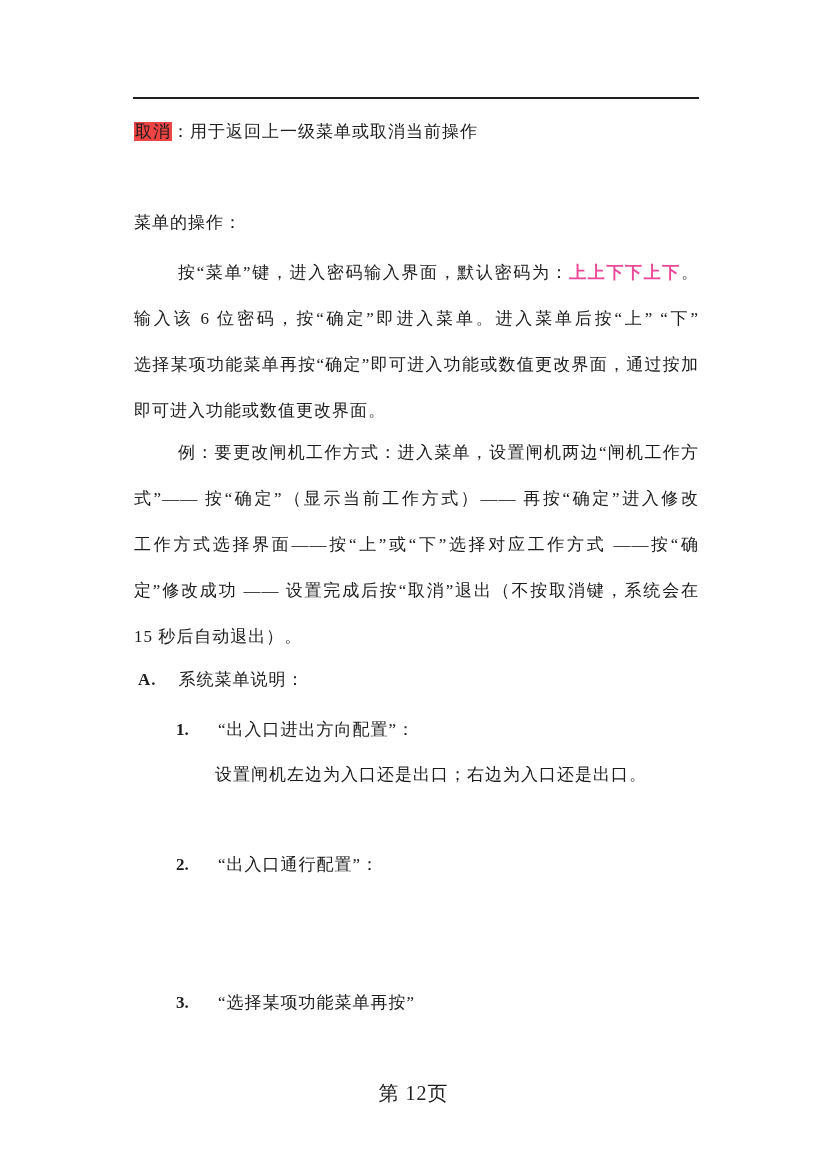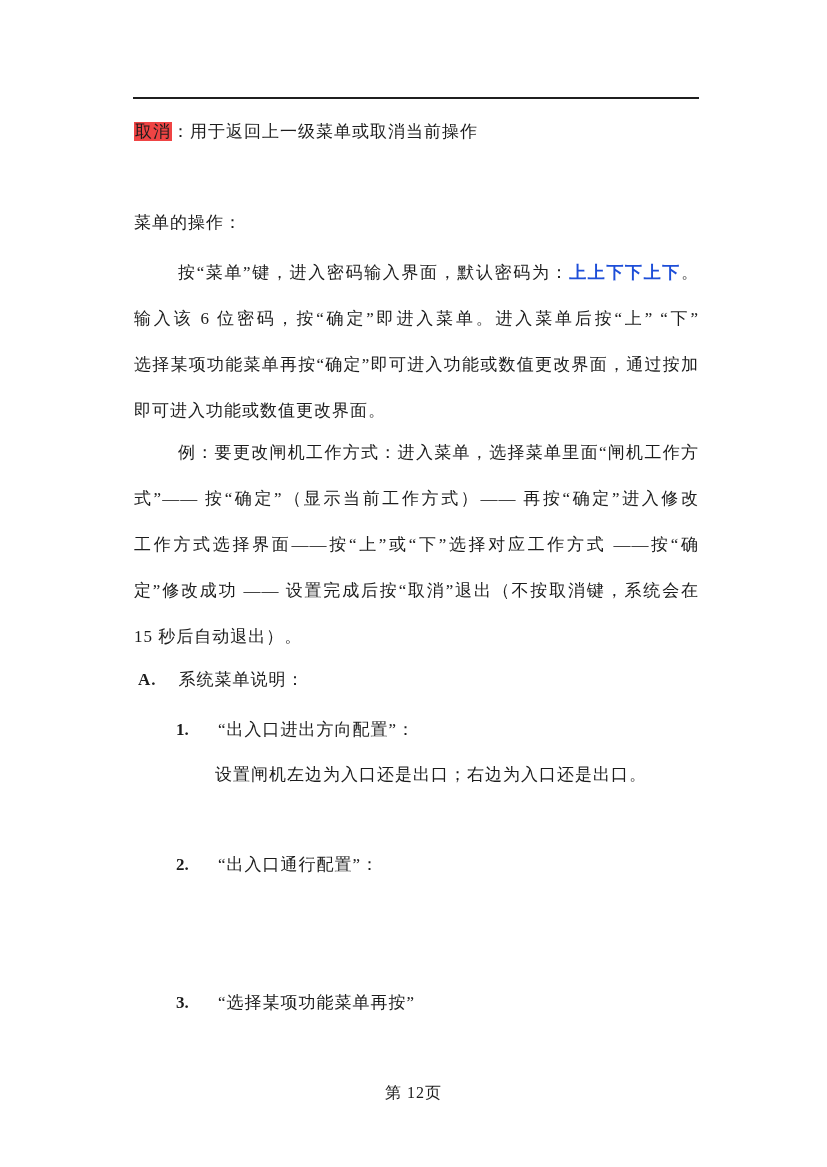--- a/index.html
+++ b/index.html
@@ -34,41 +34,41 @@
     text-align-last: justify;
     overflow: hidden;
   }
   .pline {
     line-height: 46px;
     height: 46px;
     letter-spacing: 1px;
     white-space: nowrap;
   }
   .indent { text-indent: 44px; }
-  .pwd { color: #1d4ed8; font-weight: bold; }
+  .pwd { color: #ec4899; font-weight: bold; }
   .b { font-weight: bold; }
   .sec-gap { margin-left: 22px; }
   .num { left: 176px; font-weight: bold; line-height: 26px; }
   .ttl { left: 218px; line-height: 26px; letter-spacing: 1px; white-space: nowrap; }
   .bdy { left: 215px; line-height: 26px; letter-spacing: 1px; white-space: nowrap; }
   .bdy-just {
     left: 215px; width: 490px;
     line-height: 26px; height: 26px;
     letter-spacing: 1px;
     text-align: justify;
     text-align-last: justify;
     overflow: hidden;
     white-space: normal;
   }
   .footer {
     position: absolute;
     left: 0; top: 1081px;
     width: 827px;
     text-align: center;
-    font-size: 16px;
+    font-size: 20px;
     letter-spacing: 1px;
     line-height: 24px;
   }
 </style>
 </head>
 <body>
 
 <div class="page">
 
   <div class="header-rule"></div>
@@ -80,21 +80,21 @@
   <div class="abs line" style="left:134px; top:210px;">菜单的操作：</div>
 
   <div class="abs para" style="top:250px;">
     <div class="jline indent"><span>按“菜单”键，进入密码输入界面，默认密码为：</span><span class="pwd">上上下下上下</span><span>。</span></div>
     <div class="jline">输入该 6 位密码，按“确定”即进入菜单。进入菜单后按“上” “下”</div>
     <div class="jline">选择某项功能菜单再按“确定”即可进入功能或数值更改界面，通过按加</div>
     <div class="pline">即可进入功能或数值更改界面。</div>
   </div>
 
   <div class="abs para" style="top:430px;">
-    <div class="jline indent">例：要更改闸机工作方式：进入菜单，选择菜单里面“闸机工作方</div>
+    <div class="jline indent">例：要更改闸机工作方式：进入菜单，设置闸机两边“闸机工作方</div>
     <div class="jline">式”—— 按“确定”（显示当前工作方式）—— 再按“确定”进入修改</div>
     <div class="jline">工作方式选择界面——按“上”或“下”选择对应工作方式 ——按“确</div>
     <div class="jline">定”修改成功 —— 设置完成后按“取消”退出（不按取消键，系统会在</div>
     <div class="pline">15 秒后自动退出）。</div>
   </div>
 
   <div class="abs line" style="left:138px; top:667px;">
     <span class="b">A.</span><span class="sec-gap">系统菜单说明：</span>
   </div>
 

